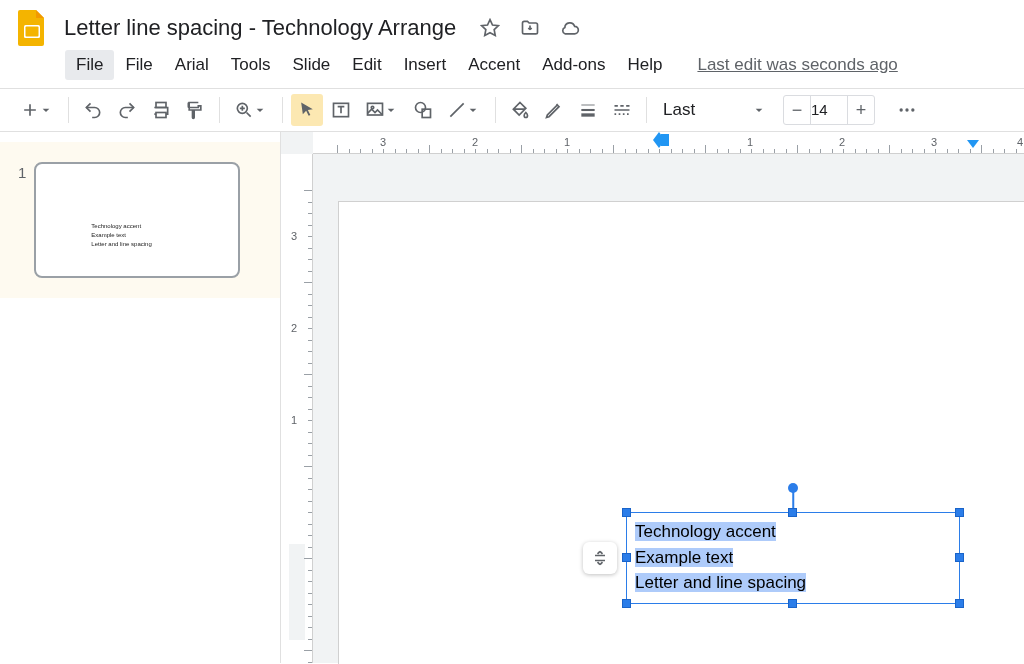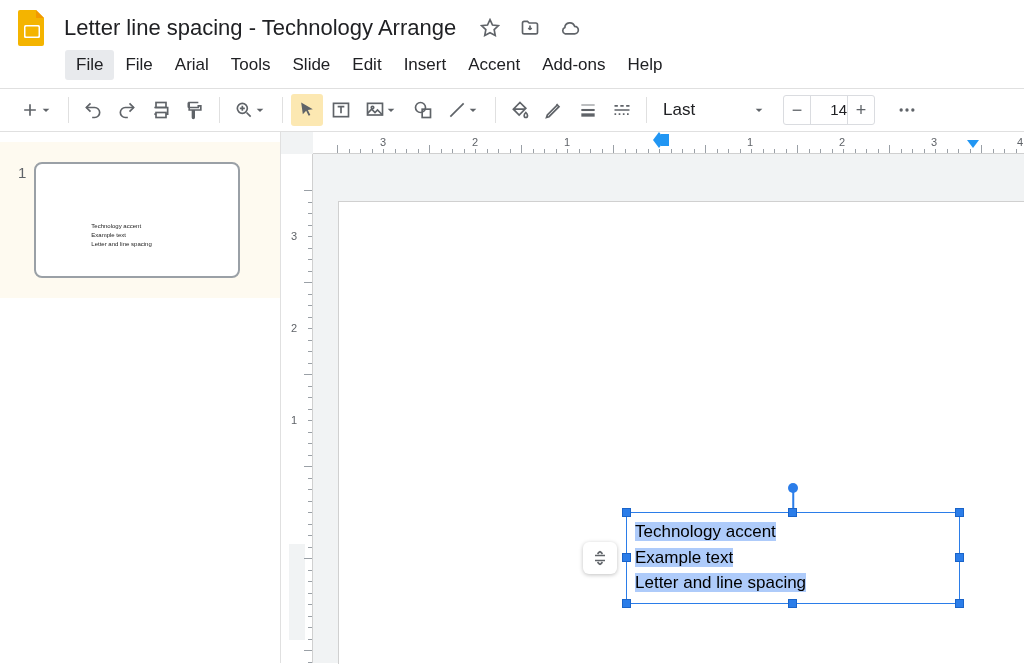--- a/index.html
+++ b/index.html
@@ -32,21 +32,21 @@
   display: flex; align-items: center; justify-content: center;
   border-radius: 3px; cursor: pointer; color: #5f6368;
 }
 .tbtn.active { background: #fce8b2; }
 .tbtn.wide { min-width: 46px; }
 .tsep { width: 1px; height: 26px; background: #e0e0e0; margin: 0 6px; }
 .dd-arrow { margin-left: -2px; }
 .font-sel { display: flex; align-items: center; width: 120px; justify-content: space-between; padding: 0 8px; font-size: 17px; color: #202124; cursor: pointer; }
 .font-size-box { display: flex; align-items: center; border: 1px solid #dadce0; border-radius: 3px; margin-left: 6px; }
 .fs-btn { width: 26px; height: 28px; display:flex; align-items:center; justify-content:center; cursor:pointer; color:#5f6368; font-size:18px; }
-.fs-val { width: 38px; text-align: right; font-size: 15px; color:#202124; border-left:1px solid #dadce0; border-right:1px solid #dadce0; height:28px; line-height:28px; }
+.fs-val { width: 38px; text-align: left; font-size: 15px; color:#202124; border-left:1px solid #dadce0; border-right:1px solid #dadce0; height:28px; line-height:28px; }
 .more-dots { margin-left: 14px; }
 
 
 .main { display: flex; height: calc(664px - 133px); }
 .filmstrip { width: 280px; background: #fdf6e3; display: flex; flex-direction: column; align-items: center; padding-top: 10px; background: #fff; }
 .thumb-wrap { display:flex; align-items:flex-start; gap:8px; padding-left:18px; width:100%; background:#fefae8; padding-top:10px; padding-bottom:10px; background:#fff;}
 .thumb-wrap { background: #fefaf0; }
 .filmstrip { background:#fff; }
 .thumb-num { font-size:15px; color:#5f6368; margin-top:2px; }
 .thumb { width: 206px; height: 116px; border: 2px solid #9aa0a6; border-radius: 8px; background:#fff; position:relative; }
@@ -122,20 +122,21 @@
     <div class="menu-item">File</div>
     <div class="menu-item">Arial</div>
     <div class="menu-item">Tools</div>
     <div class="menu-item">Slide</div>
     <div class="menu-item">Edit</div>
     <div class="menu-item">Insert</div>
     <div class="menu-item">Accent</div>
     <div class="menu-item">Add-ons</div>
     <div class="menu-item">Help</div>
   </div>
+  <div class="last-edit">Last edit was seconds ago</div>
 </div>
 
 <div class="toolbar">
   <div class="tbtn wide">
     <svg class="i" viewBox="0 0 24 24" fill="none" stroke="currentColor" stroke-width="2">
         <path d="M12 5v14M5 12h14"></path>
       </svg>
     <svg class="i16 dd-arrow" viewBox="0 0 24 24" fill="currentColor">
         <path d="M7 10l5 5 5-5z"></path>
       </svg>

